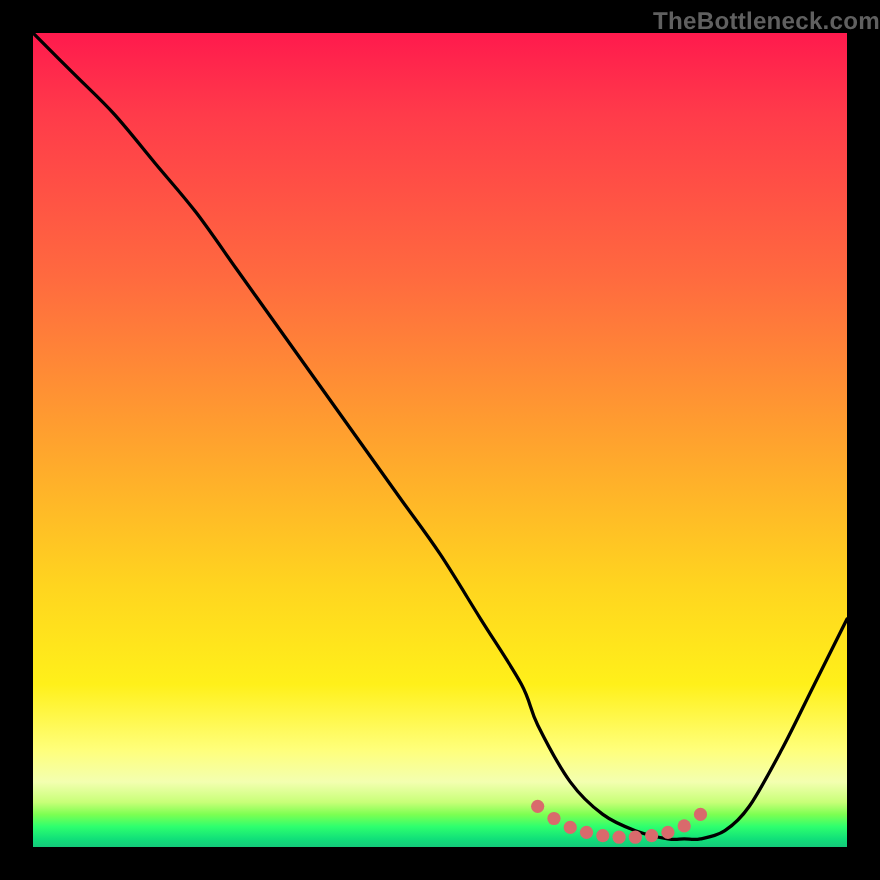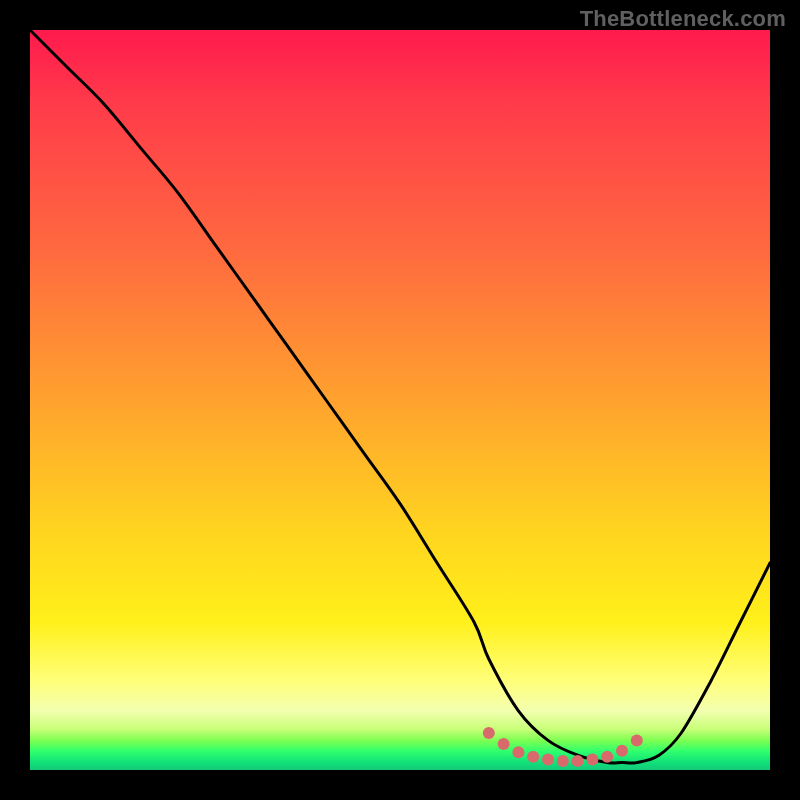--- a/index.html
+++ b/index.html
@@ -39,21 +39,21 @@
       #c8ff78 94.5%,
       #7dff52 96%,
       #2eff6e 97.5%,
       #11e079 99%,
       #14c97a 100%
     );
   }
   .watermark {
     position: absolute;
     top: 6px;
-    right: 14px;
+    right: 0;
     color: #606060;
     font-size: 22px;
     font-weight: 600;
     letter-spacing: 0.2px;
     z-index: 50;
   }
   svg.curve {
     position: absolute;
     left: 0;
     top: 0;

